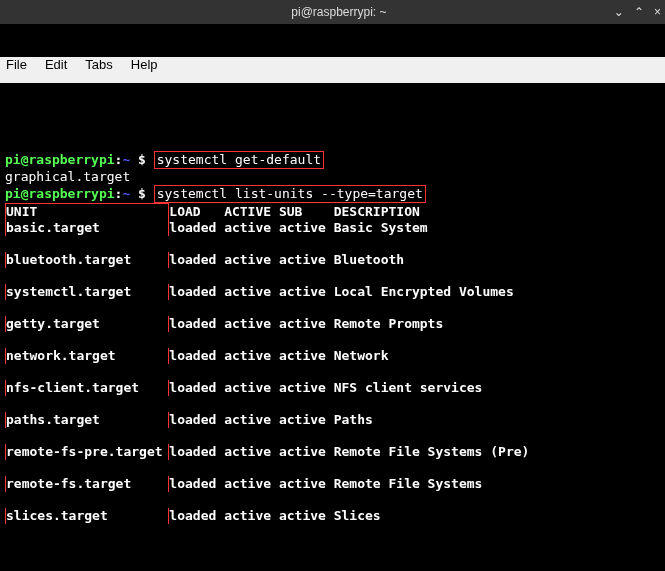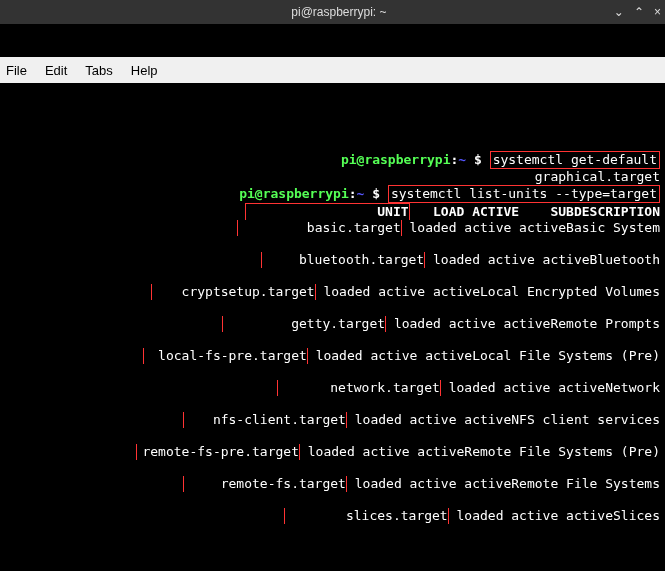--- a/index.html
+++ b/index.html
@@ -40,49 +40,48 @@
       font-family: sans-serif;
       font-size: 12px;
     }
     .titlebar-left { width: 60px; }
     .window-btn { cursor: pointer; }
     .menubar {
       background: #f0f0f0;
       color: #000000;
       height: 26px;
       display: flex;
-      align-items: center;
+      align-items: flex-start;
       padding: 0 6px;
       font-family: sans-serif;
       font-size: 13px;
       gap: 18px;
     }
     .menu-item { cursor: pointer; }
     .terminal {
       flex: 1;
       background: #000000;
       color: #ffffff;
       padding: 19px 5px;
       overflow-y: auto;
       white-space: pre;
       line-height: 1.23;
-      text-align: right;
     }
     .prompt-user { color: #55ff55; font-weight: bold; }
     .prompt-colon { color: #ffffff; font-weight: bold; }
     .prompt-path { color: #5555ff; font-weight: bold; }
     .prompt-dollar { color: #ffffff; font-weight: bold; }
     .highlight-red {
       border: 1.5px solid #ff3333;
       padding: 0 2px;
       display: inline-block;
     }
     .hdr-row { text-decoration: underline; font-weight: bold;}
     .hdr-cell { display: inline-block; }
-    .unit-row { display: block; }
+    .unit-row { display: block; font-weight: bold; }
     .col { display: inline-block; }
     .col-unit { width: 21ch; }
     .col-load { width: 7ch; }
     .col-active { width: 7ch; }
     .col-sub { width: 7ch; }
     .box-unit-left {
       border-left: 1.5px solid #ff3333;
       border-right: 1.5px solid #ff3333;
       padding-left: 0;
     }
@@ -106,25 +105,25 @@
     <span class="menu-item">Tabs</span>
     <span class="menu-item">Help</span>
   </div>
   <div class="terminal">
 <span><span class="prompt-user">pi@raspberrypi</span><span class="prompt-colon">:</span><span class="prompt-path">~</span><span class="prompt-dollar"> $ </span><span class="highlight-red">systemctl get-default</span></span>
 <span>graphical.target</span>
 <span><span class="prompt-user">pi@raspberrypi</span><span class="prompt-colon">:</span><span class="prompt-path">~</span><span class="prompt-dollar"> $ </span><span class="highlight-red">systemctl list-units --type=target</span></span>
 <span class="hdr-row"><span class="hdr-cell col-unit box-unit-left" style="border-top:1.5px solid #ff3333">UNIT</span><span class="hdr-cell col-load">LOAD</span><span class="hdr-cell col-active">ACTIVE</span><span class="hdr-cell col-sub">SUB</span><span class="hdr-cell">DESCRIPTION</span></span>
 <span class="unit-row"><span class="col col-unit box-unit-left">basic.target</span><span class="col col-load">loaded</span><span class="col col-active">active</span><span class="col col-sub">active</span><span class="col">Basic System</span></span>
 <span class="unit-row"><span class="col col-unit box-unit-left">bluetooth.target</span><span class="col col-load">loaded</span><span class="col col-active">active</span><span class="col col-sub">active</span><span class="col">Bluetooth</span></span>
-<span class="unit-row"><span class="col col-unit box-unit-left">cryptsetup.target</span><span class="col col-load">loaded</span><span class="col col-active">active</span><span class="col col-sub">active</span><span class="col">Local Encrypted Volumes</span></span>
+<span class="unit-row"><span class="col col-unit box-unit-left">systemctl.target</span><span class="col col-load">loaded</span><span class="col col-active">active</span><span class="col col-sub">active</span><span class="col">Local Encrypted Volumes</span></span>
 <span class="unit-row"><span class="col col-unit box-unit-left">getty.target</span><span class="col col-load">loaded</span><span class="col col-active">active</span><span class="col col-sub">active</span><span class="col">Remote Prompts</span></span>
-<span class="unit-row"><span class="col col-unit box-unit-left">local-fs-pre.target</span><span class="col col-load">loaded</span><span class="col col-active">active</span><span class="col col-sub">active</span><span class="col">Local File Systems (Pre)</span></span>
 <span class="unit-row"><span class="col col-unit box-unit-left">network.target</span><span class="col col-load">loaded</span><span class="col col-active">active</span><span class="col col-sub">active</span><span class="col">Network</span></span>
 <span class="unit-row"><span class="col col-unit box-unit-left">nfs-client.target</span><span class="col col-load">loaded</span><span class="col col-active">active</span><span class="col col-sub">active</span><span class="col">NFS client services</span></span>
+<span class="unit-row"><span class="col col-unit box-unit-left">paths.target</span><span class="col col-load">loaded</span><span class="col col-active">active</span><span class="col col-sub">active</span><span class="col">Paths</span></span>
 <span class="unit-row"><span class="col col-unit box-unit-left">remote-fs-pre.target</span><span class="col col-load">loaded</span><span class="col col-active">active</span><span class="col col-sub">active</span><span class="col">Remote File Systems (Pre)</span></span>
 <span class="unit-row"><span class="col col-unit box-unit-left">remote-fs.target</span><span class="col col-load">loaded</span><span class="col col-active">active</span><span class="col col-sub">active</span><span class="col">Remote File Systems</span></span>
 <span class="unit-row"><span class="col col-unit box-unit-left">slices.target</span><span class="col col-load">loaded</span><span class="col col-active">active</span><span class="col col-sub">active</span><span class="col">Slices</span></span>
 
 
 
 
 
 
 

